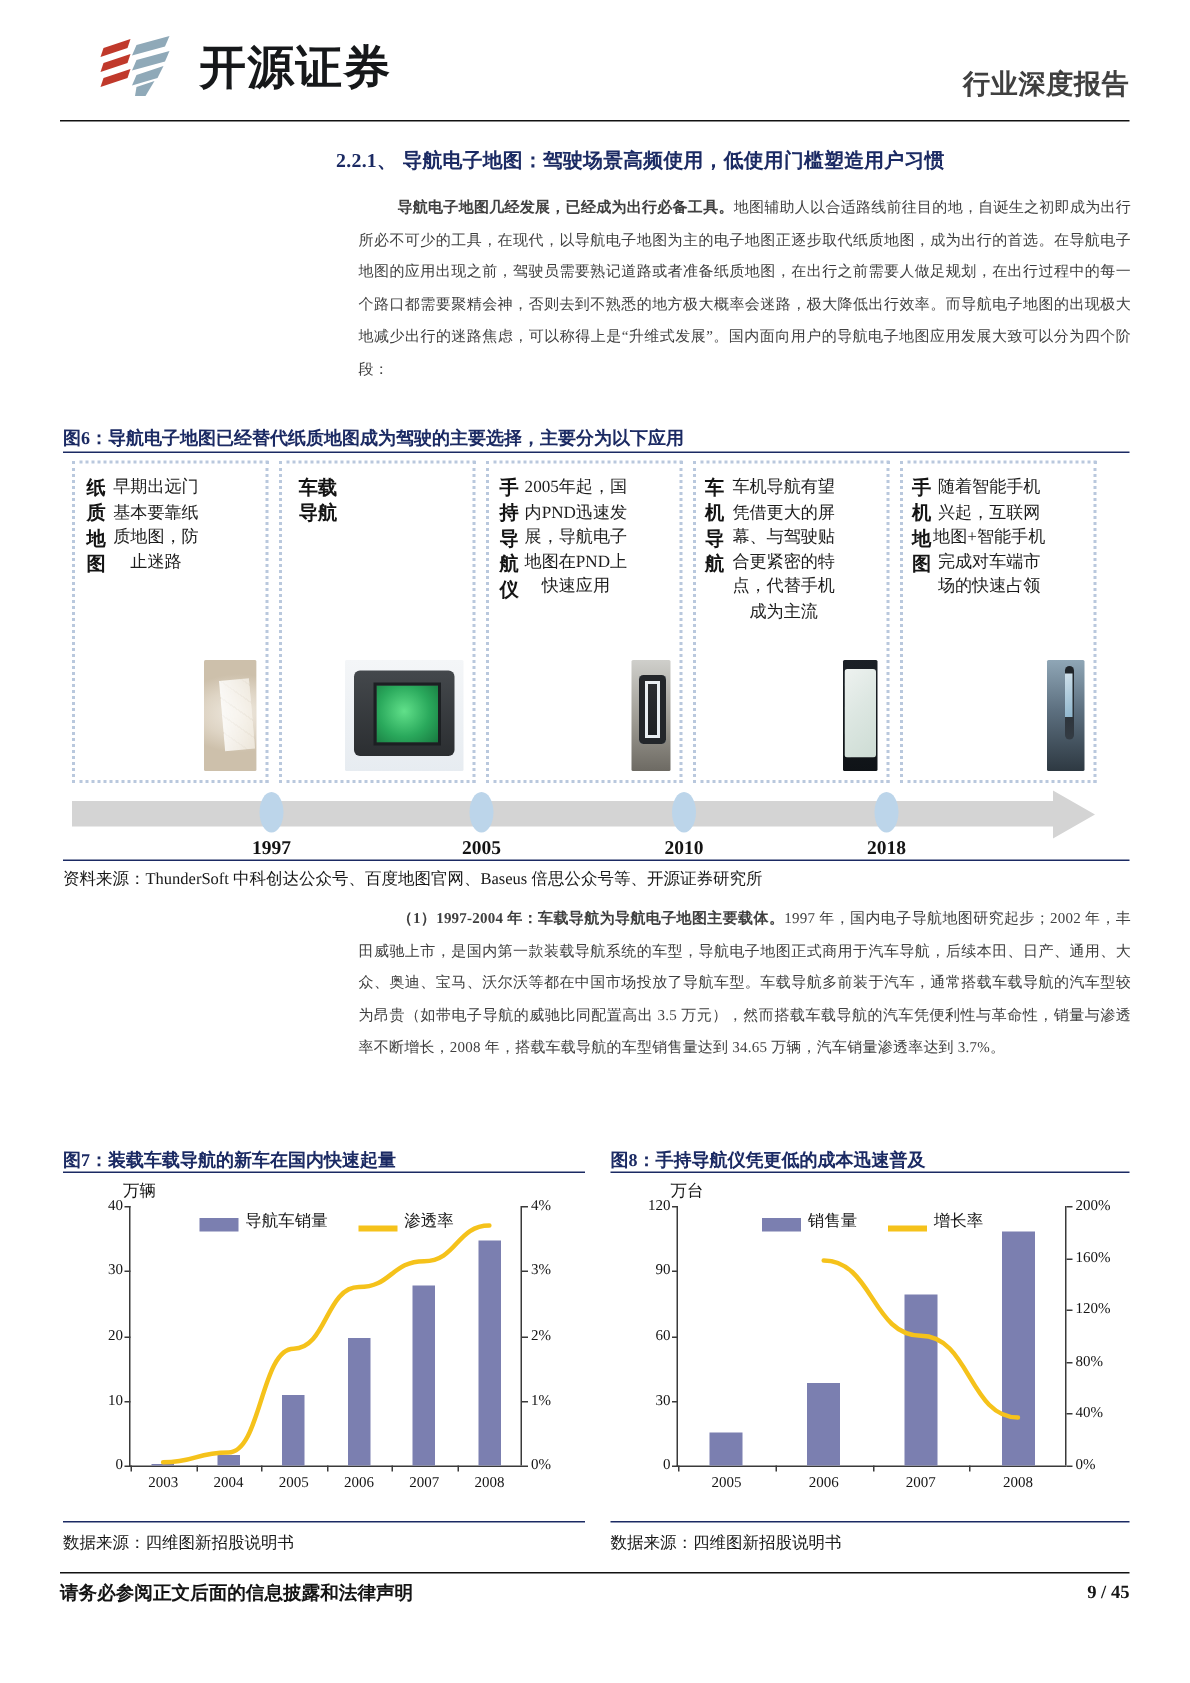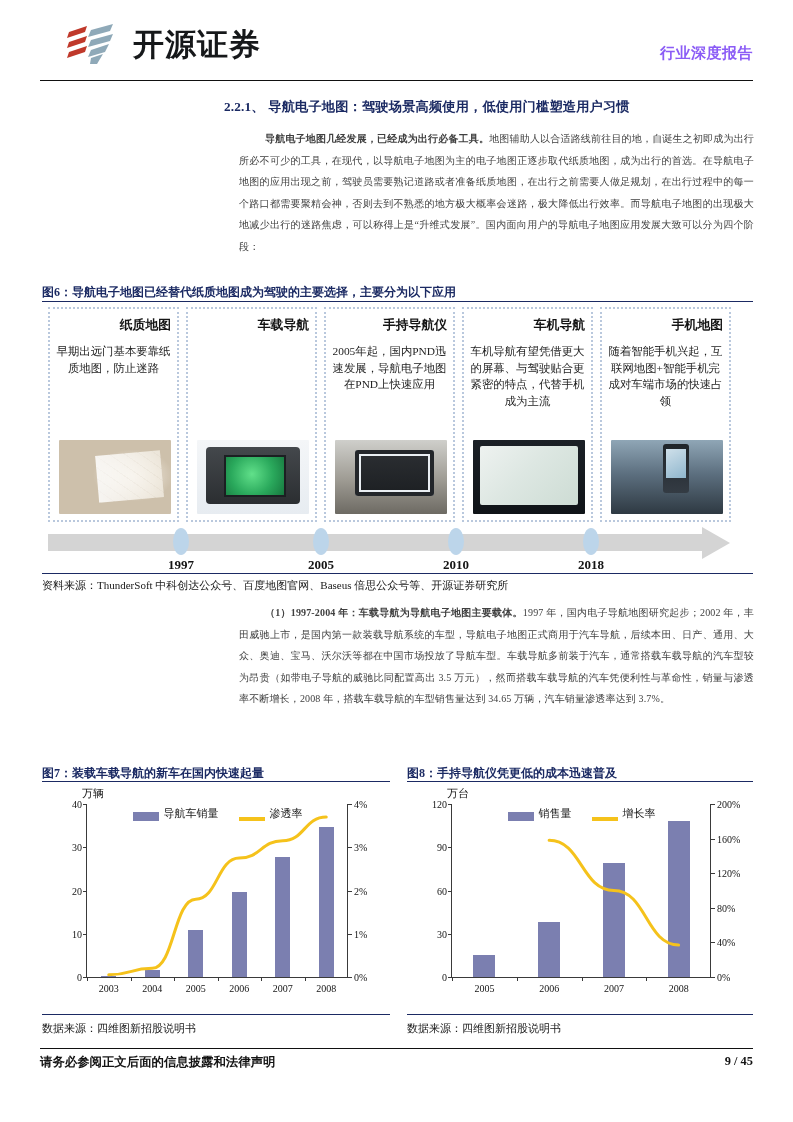--- a/index.html
+++ b/index.html
@@ -21,21 +21,21 @@
   }
   .logo-wrap { position: absolute; left: 25px; top: 8px; display: flex; align-items: center; gap: 10px; }
   .logo-mark { width: 58px; height: 46px; position: relative; }
   .logo-text {
     font-family: "DejaVu Sans", "Liberation Sans", sans-serif;
     font-size: 31px; font-weight: 700; letter-spacing: 1px; color: #16181a;
   }
   .report-kind {
     position: absolute; right: 0; top: 30px;
     font-family: Liberation Sans, sans-serif;
-    font-weight: 700; font-size: 15px; color: #8b5cf6; letter-spacing: 0.5px;
+    font-weight: 700; font-size: 18px; color: #404040; letter-spacing: 0.5px;
   }
   .header-rule {
     position: absolute; left: 40px; top: 80px; width: 713px;
     border-bottom: 1.6px solid #111;
   }
 
   
   .sec-heading {
     position: absolute; left: 224px; top: 98px; width: 500px;
     font-weight: 700; font-size: 13.2px; color: #1b2a63;
@@ -72,21 +72,21 @@
   #fig6-rule  { left: 42px; top: 301px; width: 711px; }
   #fig6-box {
     position: absolute; left: 42px; top: 303px; width: 711px; height: 271px;
     border-bottom: 1.3px solid #1b2a63;
   }
   .cards { position: absolute; left: 6px; top: 4px; display: flex; gap: 7px; }
   .card {
     width: 131px; height: 215px;
     border: 2px dotted #b9c8dd;
     padding: 8px 6px 0 6px;
-    display: flex; flex-direction: column; align-items: flex-end;
+    display: flex; flex-direction: row; align-items: flex-start;
     background: #fff;
   }
   .card-title {
     font-weight: 700; font-size: 12.8px; color: #141414;
     margin-bottom: 9px; text-align: center;
   }
   .card-body {
     font-size: 11.4px; line-height: 16.5px; text-align: center;
     color: #1d1d1d; min-height: 86px;
   }

